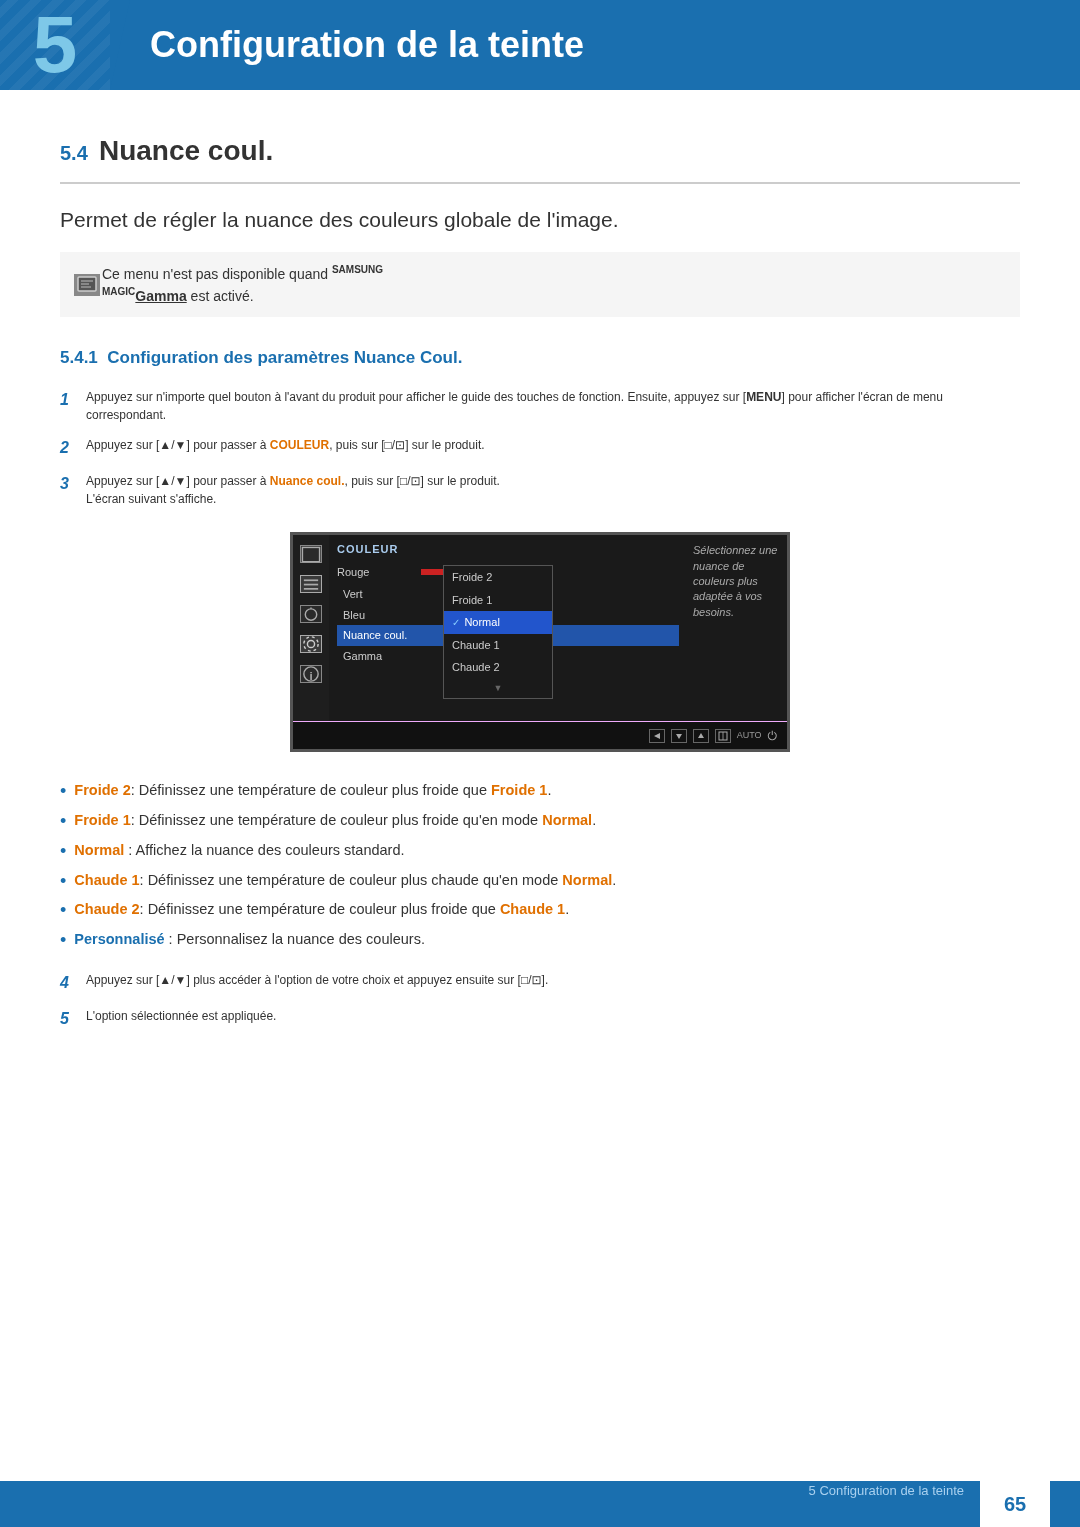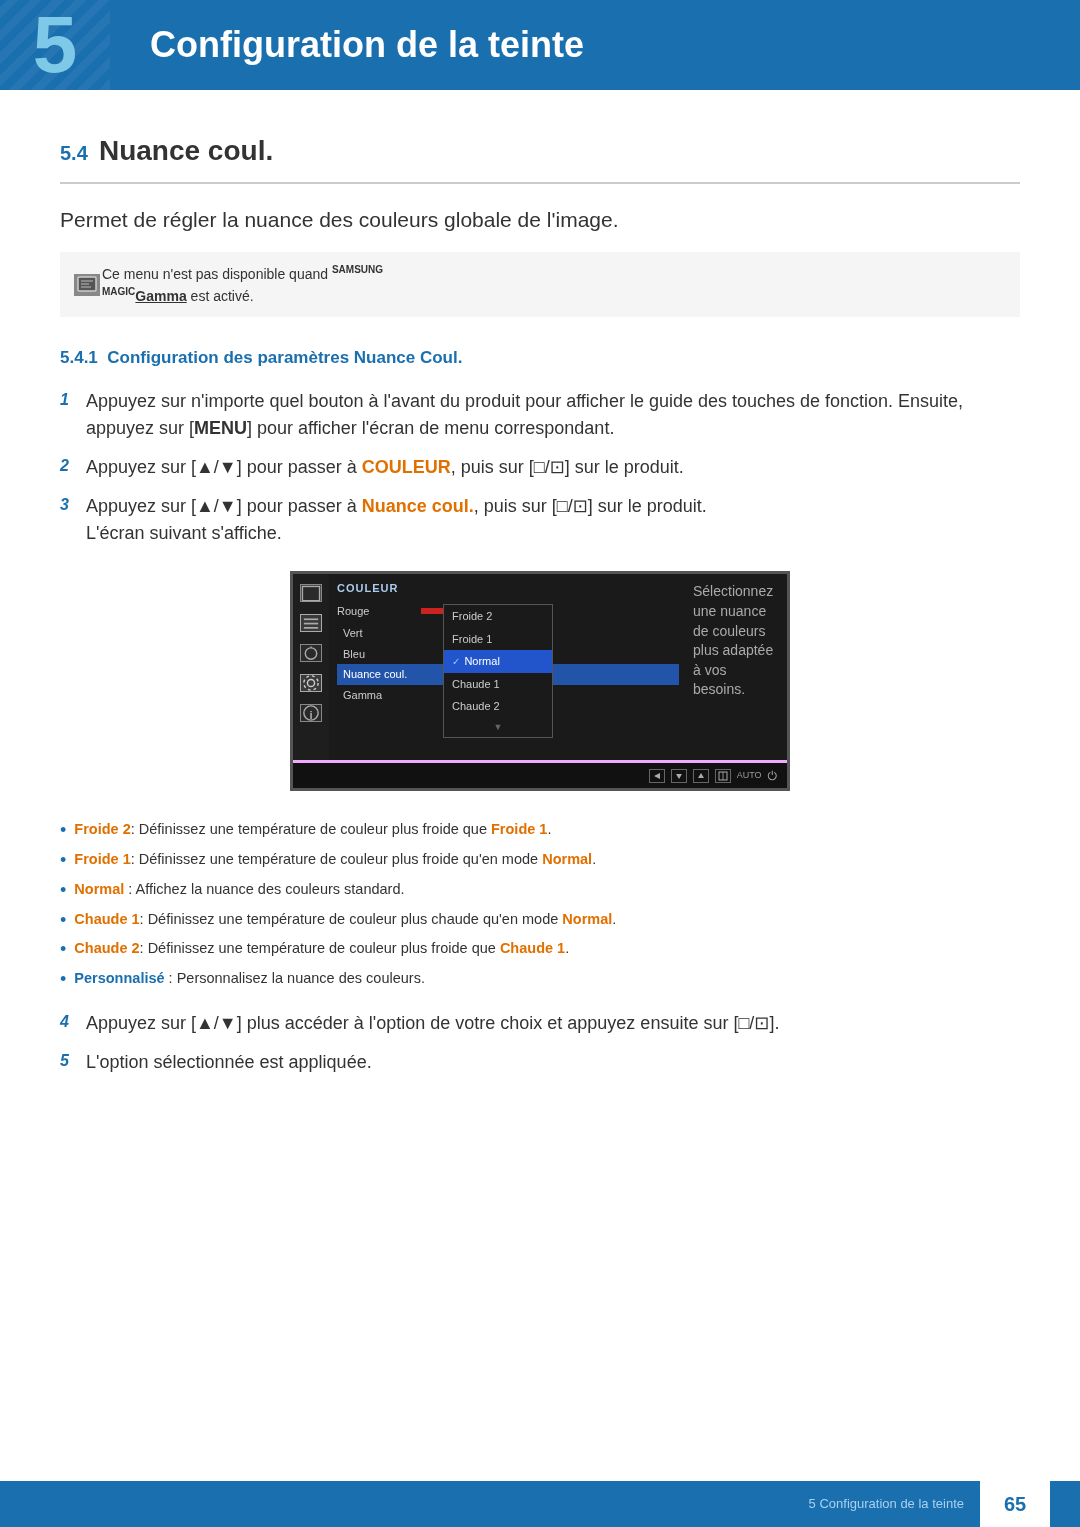--- a/index.html
+++ b/index.html
@@ -137,21 +137,21 @@
       gap: 6px;
     }
     .step-num {
       color: #1a6faf;
       font-style: italic;
       font-size: 16px;
       min-width: 20px;
       font-weight: bold;
     }
     .step-text {
-      font-size: 18px;
+      font-size: 12px;
       color: #333;
       line-height: 1.5;
     }
     .step-text .bold { font-weight: bold; }
     .step-text .orange { color: #e07000; font-weight: bold; }
 
     
     .monitor-container {
       display: flex;
       justify-content: center;
@@ -244,28 +244,29 @@
     .submenu-item.selected::before {
       content: '✓';
       font-size: 10px;
       color: #88ccff;
     }
     
     .monitor-right-text {
       width: 100px;
       padding: 8px 6px;
       color: #aaaaaa;
-      font-size: 14px;
+      font-size: 11px;
       line-height: 1.4;
+      font-style: italic;
     }
     
     .monitor-bottom {
       height: 28px;
       background: #111;
-      border-top: 3px solid #f0abfc;
+      border-top: 1px solid #f0abfc;
       display: flex;
       align-items: center;
       justify-content: flex-end;
       padding: 4px 10px;
       gap: 6px;
     }
     .bottom-btn {
       width: 16px;
       height: 14px;
       border: 1px solid #666;
@@ -313,21 +314,21 @@
 
     
     .page-footer {
       position: absolute;
       bottom: 0;
       left: 0;
       right: 0;
       height: 46px;
       background: #1a6faf;
       display: flex;
-      align-items: center;
+      align-items: flex-start;
       justify-content: flex-end;
       padding: 0 30px;
       gap: 16px;
     }
     .footer-text {
       color: #a8d0ef;
       font-size: 13px;
     }
     .footer-page {
       background: #ffffff;

